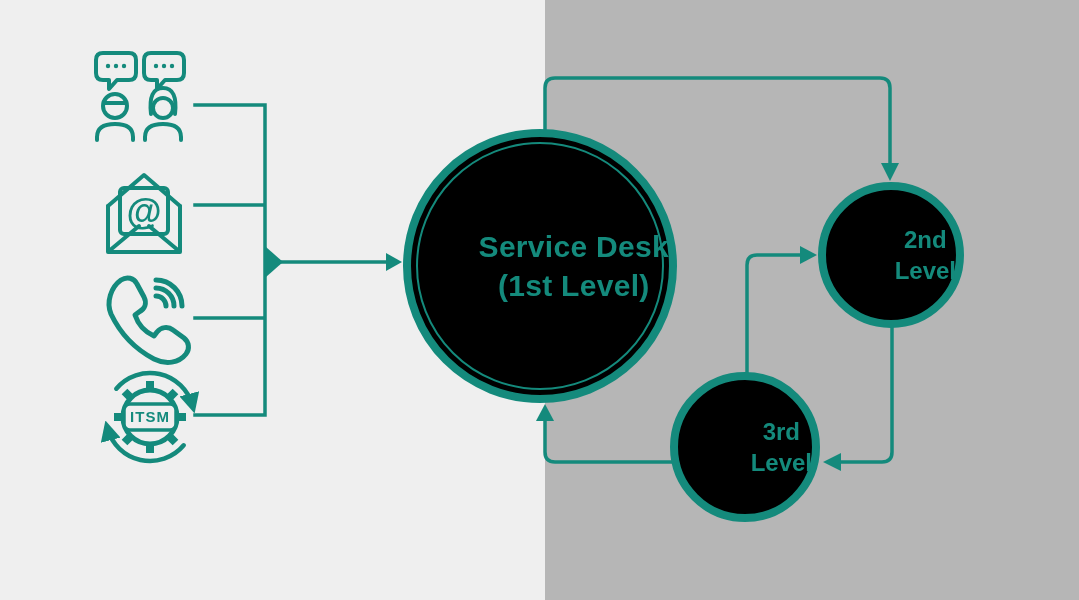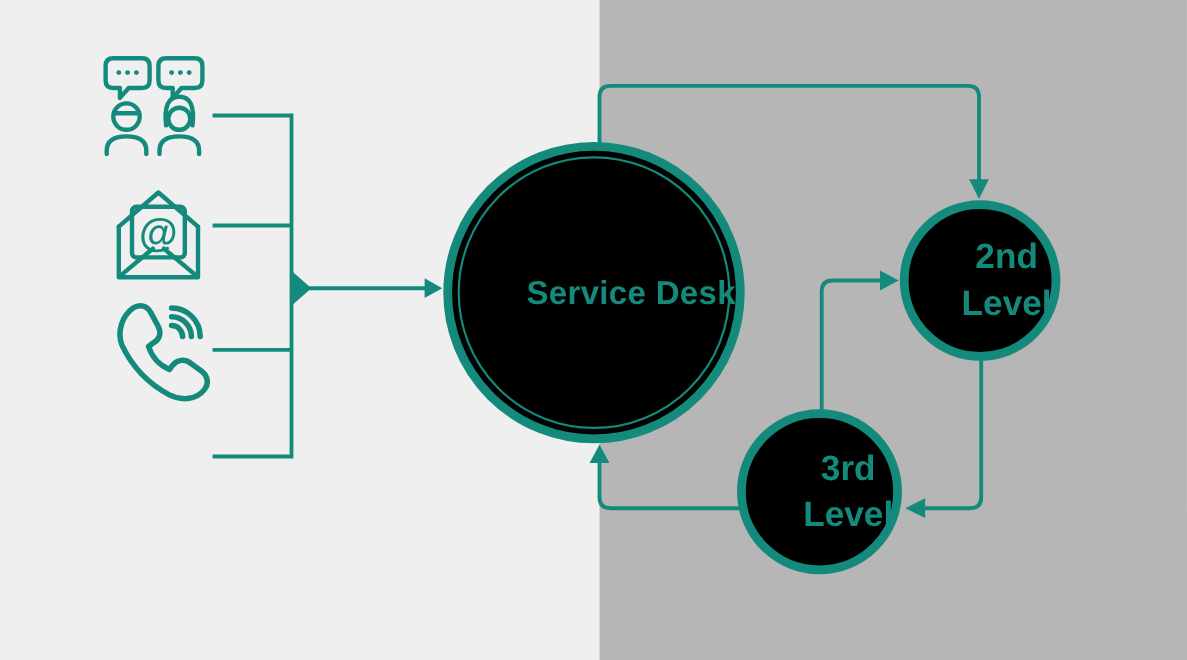--- a/index.html
+++ b/index.html
@@ -37,21 +37,21 @@
   .node-3rd  { left: 670px; top: 372px; width: 150px; height: 150px; }
 
   .inner-ring {
     position: absolute;
     inset: 5px;
     border: 2.5px solid #148A7C;
     border-radius: 50%;
     pointer-events: none;
   }
   .sd-label  { position: relative; font-size: 30px; line-height: 1.3; letter-spacing: 0.3px; }
-  .lvl-label { position: relative; font-size: 32px; line-height: 1.3; }
+  .lvl-label { position: relative; font-size: 24px; line-height: 1.3; }
 </style>
 </head>
 <body>
 
 <div class="canvas">
 
   <div class="bg bg-left"></div>
   <div class="bg bg-right"></div>
 
   <svg class="connectors" viewBox="0 0 1079 600">
@@ -116,25 +116,43 @@
     <svg width="100" height="96" viewBox="0 0 100 96">
       <g stroke="#148A7C" stroke-width="5" fill="none" stroke-linejoin="round" stroke-linecap="round">
         <path d="M27 8 C33 4 40 6 43 12 L50 25 C53 31 51 37 45 40 L41 43 C44 52 51 60 60 64 L63 60 C67 55 74 54 79 58 L90 66 C95 70 96 77 92 82 C85 91 72 93 60 87 C41 77 26 61 17 42 C12 30 17 15 27 8 Z"></path>
         <path d="M62 24 A10 10 0 0 1 72 34"></path>
         <path d="M62 16 A18 18 0 0 1 80 34"></path>
         <path d="M62 8 A26 26 0 0 1 88 34"></path>
       </g>
     </svg>
   </div>
 
+  <div class="icon-box" style="left:95px; top:363px;">
+    <svg width="110" height="110" viewBox="0 0 110 110">
+      <defs>
+        <marker id="itsm-arrow" viewBox="0 0 10 10" refX="6" refY="5" markerWidth="4.5" markerHeight="4.5" orient="auto">
+          <path d="M0 0 L10 5 L0 10 Z" fill="#148A7C"></path>
+        </marker>
+      </defs>
+      <g stroke="#148A7C" fill="none" stroke-linecap="round">
+        <path stroke-width="4.5" marker-end="url(#itsm-arrow)" d="M21.3 25.7 A44 44 0 0 1 97.5 42.6"></path>
+        <path stroke-width="4.5" marker-end="url(#itsm-arrow)" d="M88.7 82.3 A44 44 0 0 1 12.5 65.4"></path>
+        <circle cx="55" cy="54" r="27" stroke-width="5"></circle>
+        <path stroke-width="8" stroke-linecap="butt" d="M82 54 H91 M74.1 34.9 L80.5 28.5 M55 27 V18 M35.9 34.9 L29.5 28.5 M28 54 H19 M35.9 73.1 L29.5 79.5 M55 81 V90 M74.1 73.1 L80.5 79.5"></path>
+        <rect x="29" y="41" width="52" height="26" rx="6" fill="#EFEFEF" stroke-width="3.5"></rect>
+      </g>
+      <text x="55" y="59" text-anchor="middle" font-size="15" font-weight="bold" letter-spacing="1" fill="#148A7C" font-family="Liberation Sans, sans-serif">ITSM</text>
+    </svg>
+  </div>
 
   <div class="node node-sd">
     <div class="inner-ring"></div>
     <div class="sd-label">
       <span>Service Desk</span><br>
+      <span>(1st Level)</span>
     </div>
   </div>
 
   <div class="node node-2nd">
     <div class="lvl-label">
       <span>2nd</span><br>
       <span>Level</span>
     </div>
   </div>
 

